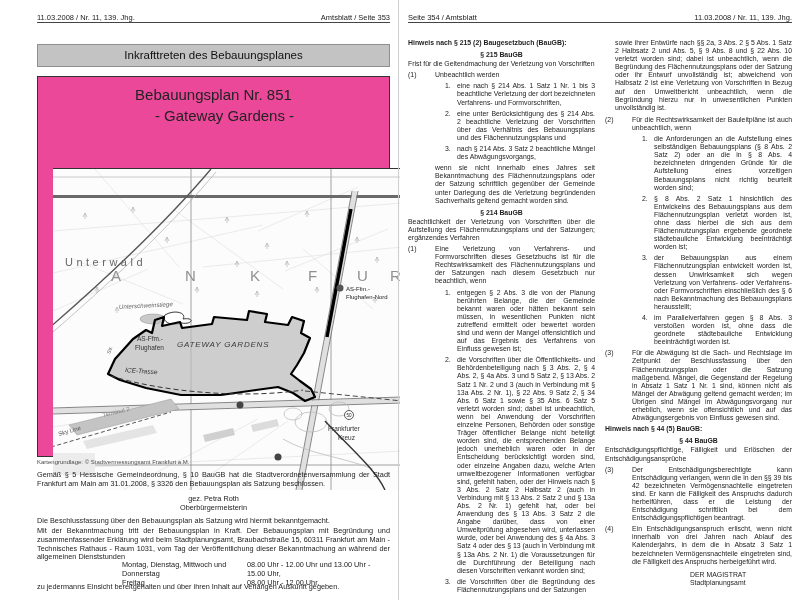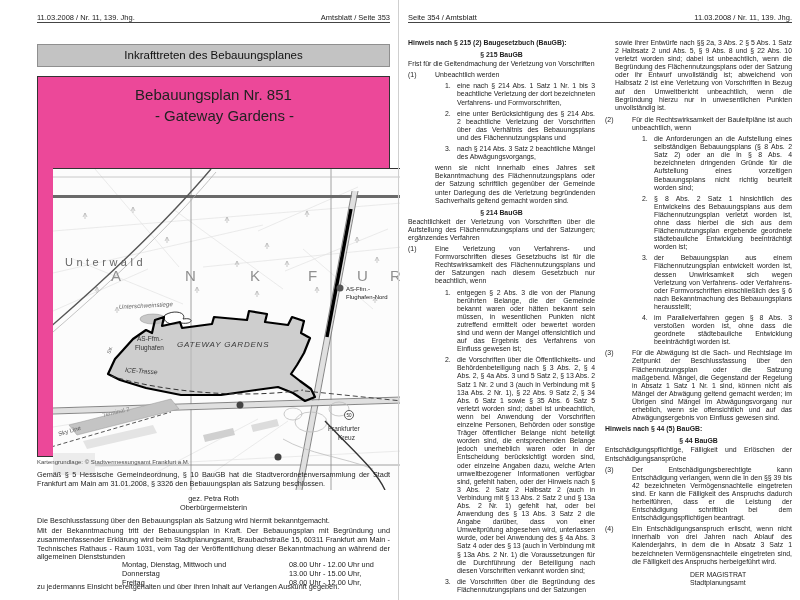--- a/index.html
+++ b/index.html
@@ -24,21 +24,21 @@
           background:#c3c3c3;border:1px solid #8f8f8f;text-align:center;
           font-weight:normal;font-size:11.5px;line-height:21px;color:#111;}
   .plan-box{position:absolute;left:37px;top:76px;width:351px;height:379px;border:1px solid #333;background:#ec4899;}
   .plan-title{position:absolute;top:9px;left:0;width:100%;text-align:center;font-size:15px;color:#222;}
   .plan-subtitle{position:absolute;top:30px;left:11px;width:100%;text-align:center;font-size:15px;color:#222;}
   .map-wrap{position:absolute;left:15px;top:55px;width:349px;height:322px;border-top:1px solid #333;overflow:hidden;margin-top:36px;}
   .map-caption{position:absolute;left:37px;top:459px;font-size:6px;color:#4a4a4a;}
   .lp-text{position:absolute;left:37px;width:353px;font-size:7.3px;line-height:8.8px;text-align:justify;color:#1c1c1c;}
   .lp-sign{position:absolute;left:37px;width:353px;top:494px;text-align:center;font-size:7.3px;line-height:9px;padding-right:6px;}
   .hours{position:absolute;left:37px;width:353px;top:560px;font-size:7.3px;line-height:9.2px;}
-  .hours .row{display:flex;gap:42px;}
+  .hours .row{display:flex;}
   .hours .days{margin-left:85px;width:125px;}
   .hours .time{flex:1;}
 
   
   .cols{position:absolute;left:8px;top:39px;width:384px;display:flex;gap:10px;}
   .col{width:187px;font-size:6.9px;line-height:8.1px;text-align:justify;color:#1c1c1c;}
   .b{font-weight:bold;}
   .chead{text-align:center;font-weight:bold;margin:4px 0 1px 0;}
   .subhead{margin-bottom:3px;}
   .blk{margin-bottom:4px;}

